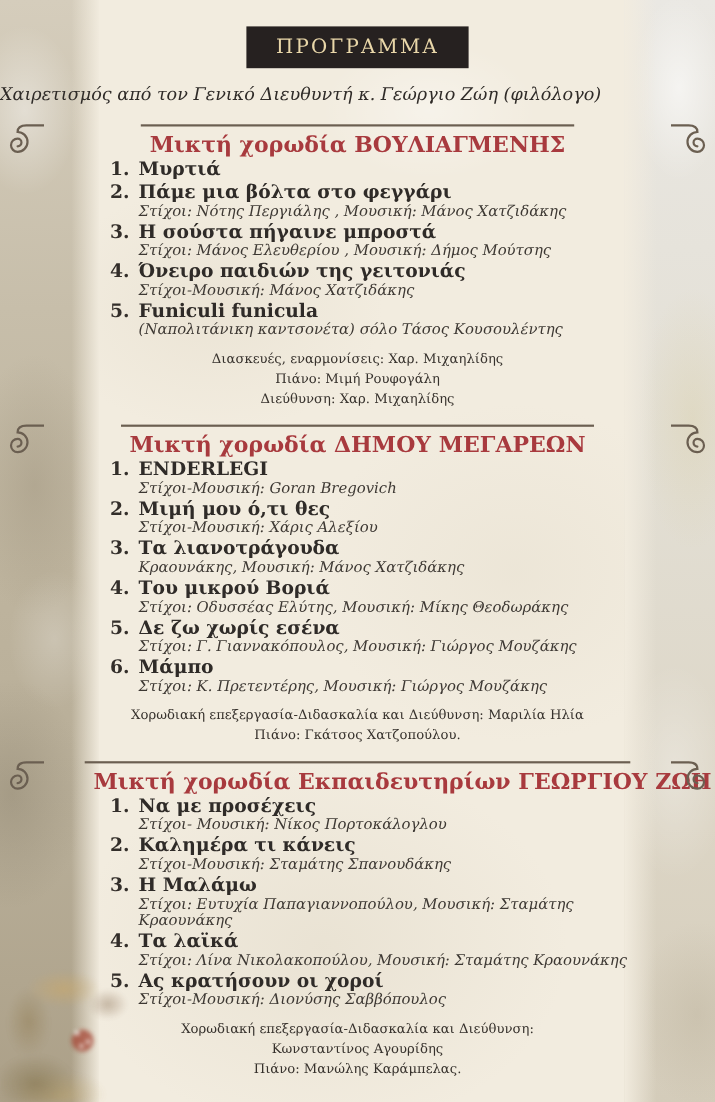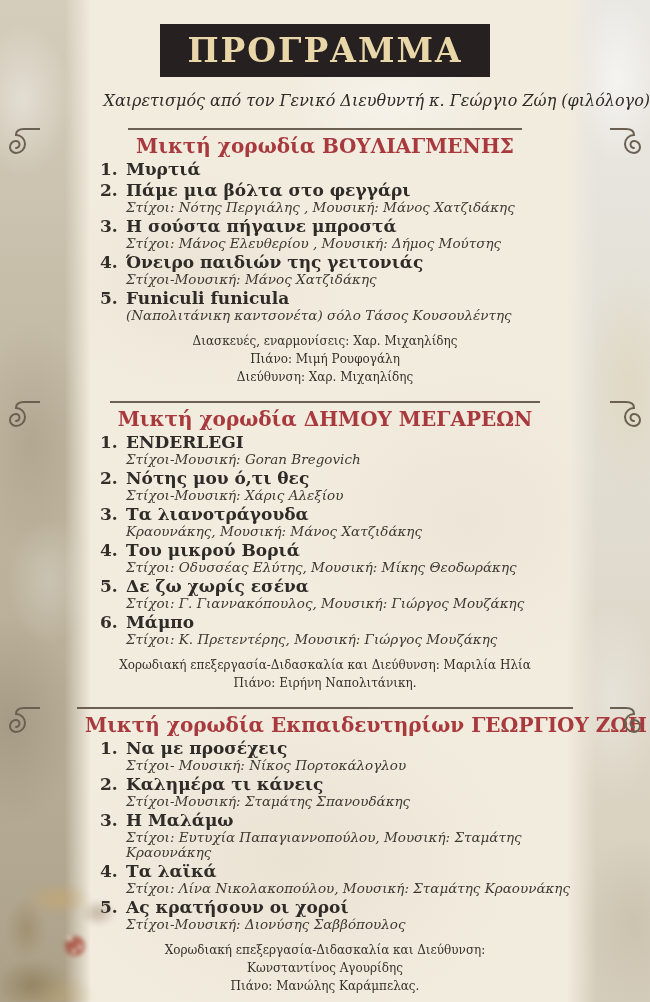--- a/index.html
+++ b/index.html
@@ -48,25 +48,25 @@
       radial-gradient(ellipse 48px 24px at 58px 32px, rgba(200,168,108,.75), transparent 70%),
       radial-gradient(ellipse 28px 45px at 26px 62px, rgba(148,128,88,.65), transparent 70%),
       radial-gradient(ellipse 52px 38px at 32px 118px, rgba(128,112,72,.70), transparent 70%),
       radial-gradient(ellipse 26px 20px at 98px 46px, rgba(118,88,58,.45), transparent 70%),
       radial-gradient(ellipse 60px 30px at 55px 128px, rgba(196,170,110,.55), transparent 70%);
   }
   .content{position:relative;z-index:2;padding-top:24px;}
   .banner{
     display:table;margin:0 auto;
     background:#262120;color:#e9d7a9;
-    font-size:33px;font-weight:bold;letter-spacing:2px;
+    font-size:18px;font-weight:normal;letter-spacing:2px;
     line-height:1;padding:10px 27px;
   }
   .greeting{
-    margin-top:14px;text-align:right;
+    margin-top:14px;text-align:left;
     font-style:italic;font-size:16px;line-height:20px;color:#2f2b28;
   }
   .sec-header{display:flex;justify-content:space-between;align-items:flex-start;}
   .orn{width:40px;height:36px;flex:none;}
   .orn path{fill:none;stroke:#6b5f51;stroke-width:2;stroke-linecap:round;}
   .sec-title{
     margin-top:5px;border-top:2px solid #6b5f51;
     padding:4px 8px 0;max-width:480px;
     font-weight:bold;font-size:20px;line-height:24px;
     color:#a83a3e;text-align:center;white-space:nowrap;
@@ -164,21 +164,21 @@
         <div class="song">
           <span class="song-num">1.</span>
           <div class="song-body">
             <div class="song-title">ENDERLEGI</div>
             <div class="song-credits">Στίχοι-Μουσική: Goran Bregovich</div>
           </div>
         </div>
         <div class="song">
           <span class="song-num">2.</span>
           <div class="song-body">
-            <div class="song-title">Νότης μου ό,τι θες</div>
+            <div class="song-title">Μιμή μου ό,τι θες</div>
             <div class="song-credits">Στίχοι-Μουσική: Χάρις Αλεξίου</div>
           </div>
         </div>
         <div class="song">
           <span class="song-num">3.</span>
           <div class="song-body">
             <div class="song-title">Τα λιανοτράγουδα</div>
             <div class="song-credits">Κραουνάκης, Μουσική: Μάνος Χατζιδάκης</div>
           </div>
         </div>
@@ -199,21 +199,21 @@
         <div class="song">
           <span class="song-num">6.</span>
           <div class="song-body">
             <div class="song-title">Μάμπο</div>
             <div class="song-credits">Στίχοι: Κ. Πρετεντέρης, Μουσική: Γιώργος Μουζάκης</div>
           </div>
         </div>
       </div>
       <div class="sec-footer">
         <div>Χορωδιακή επεξεργασία-Διδασκαλία και Διεύθυνση: Μαριλία Ηλία</div>
-        <div>Πιάνο: Ειρήνη Ναπολιτάνικη.</div>
+        <div>Πιάνο: Γκάτσος Χατζοπούλου.</div>
       </div>
     </div>
 
     <div class="section mt10">
       <div class="sec-header">
         <svg class="orn" viewBox="0 0 40 36">
           <path d="M40,6 H24 Q16,6 16,12 a9,9 0 1 1 0,18 a6,6 0 1 1 0,-12 a3.5,3.5 0 1 1 0,7"></path>
         </svg>
         <div class="sec-title">Μικτή χορωδία Εκπαιδευτηρίων ΓΕΩΡΓΙΟΥ ΖΩΗ</div>
         <svg class="orn" viewBox="0 0 40 36">

